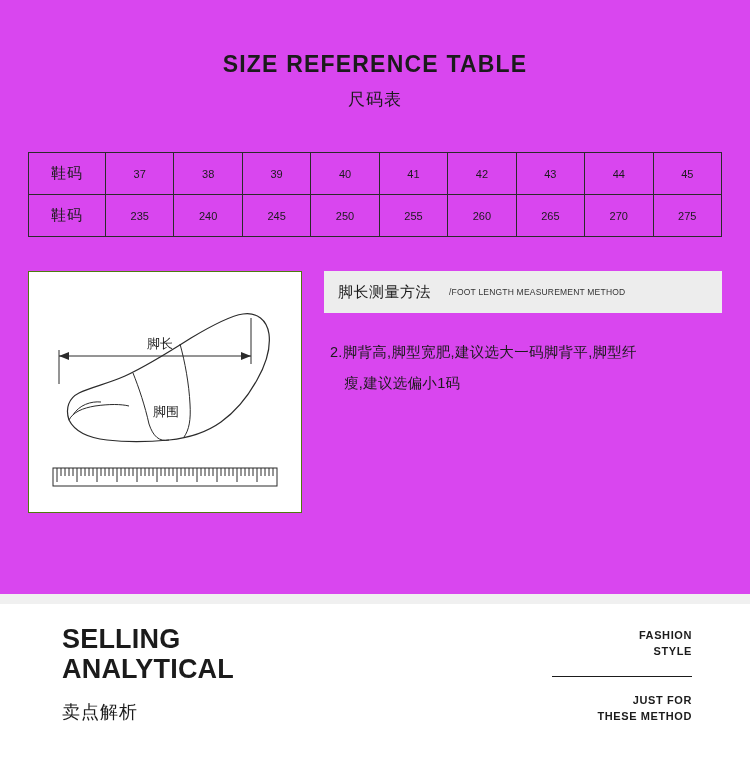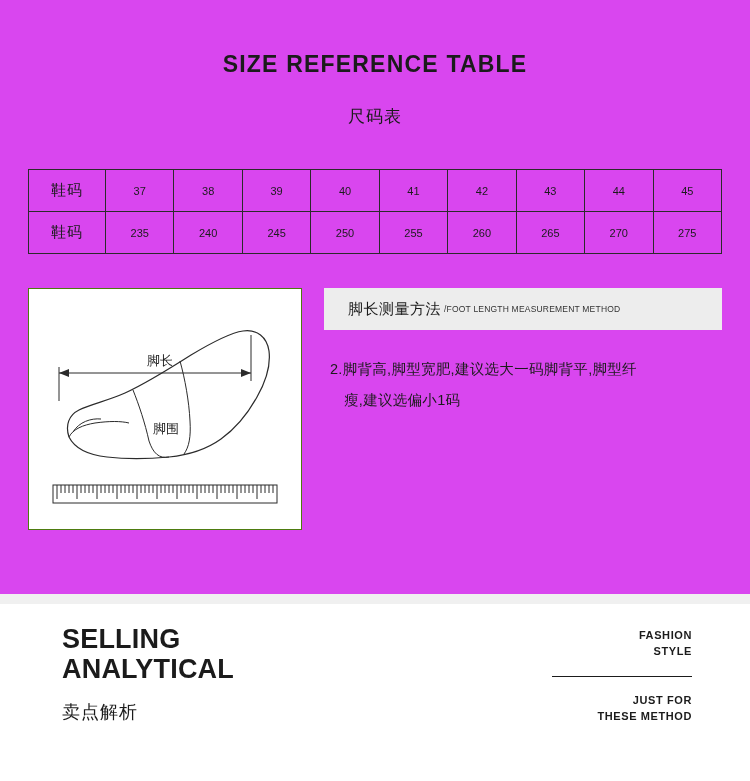--- a/index.html
+++ b/index.html
@@ -25,21 +25,21 @@
   .title-en {
     font-size: 23px;
     font-weight: bold;
     letter-spacing: 1.2px;
     color: #1b1b1b;
     line-height: 1.1;
   }
   .title-cn {
     font-size: 17px;
     color: #1b1b1b;
-    margin-top: 28px;
+    margin-top: 11px;
     letter-spacing: 1px;
   }
 
   
   .size-table-wrap {
     margin: 41px 45px 0 28px;
   }
   table.size-table {
     width: 694px;
     border-collapse: collapse;
@@ -91,31 +91,31 @@
 
   .method {
     flex: 1 1 auto;
     margin-left: 22px;
   }
   .method-head {
     background: #ededed;
     height: 42px;
     display: flex;
     align-items: center;
-    padding-left: 24px;
+    padding-left: 14px;
   }
   .method-head .mh-cn {
     font-size: 15px;
     color: #1b1b1b;
     letter-spacing: 0.5px;
   }
   .method-head .mh-en {
     font-size: 8.5px;
     color: #333;
-    margin-left: 3px;
+    margin-left: 18px;
     letter-spacing: 0.2px;
     padding-bottom: 1px;
   }
   .method-body {
     padding: 18px 6px 0 6px;
   }
   .m-item {
     font-size: 14.5px;
     color: #1b1b1b;
     line-height: 31px;

